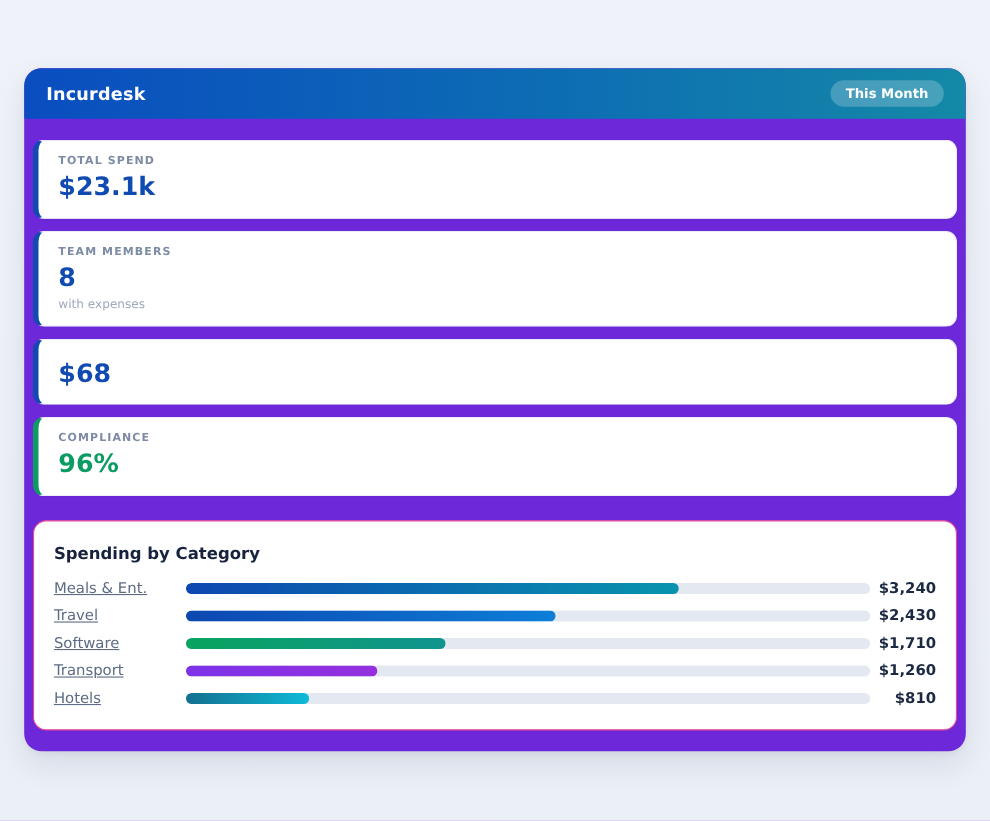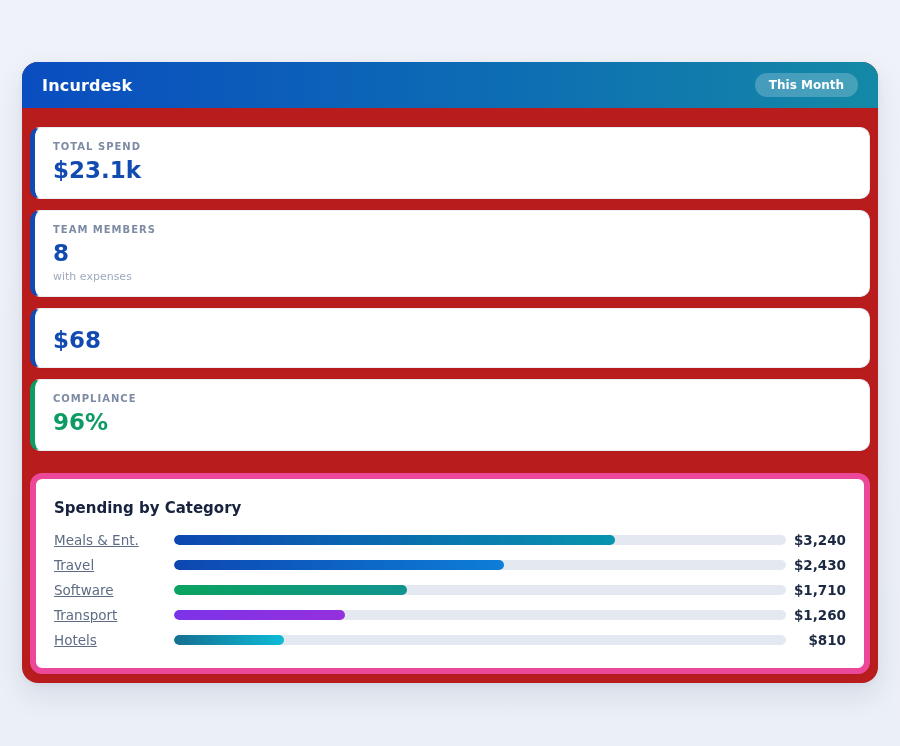--- a/index.html
+++ b/index.html
@@ -6,21 +6,21 @@
   html, body { width: 900px; height: 746px; }
   body {
     font-family: "DejaVu Sans", "Liberation Sans", sans-serif;
     background: linear-gradient(180deg, #eff2f8 0%, #ebeff6 100%);
     overflow: hidden;
   }
   .app-card {
     position: absolute;
     left: 22px; top: 62px;
     width: 856px; height: 621px;
-    background: #b91c1c;
+    background: #6d28d9;
     border-radius: 16px;
     box-shadow: 0 12px 28px rgba(25, 48, 90, 0.10), 0 2px 6px rgba(25,48,90,0.05);
     overflow: hidden;
   }
   .app-header {
     height: 46px;
     background: linear-gradient(90deg, #0a4dc0 0%, #0d6cb4 55%, #1489a6 100%);
     display: flex; align-items: center; justify-content: space-between;
     padding: 0 20px;
   }
@@ -42,21 +42,21 @@
     box-shadow: 0 1px 2px rgba(20,45,90,0.04);
   }
   .stat-label {
     color: #7d8ba4; font-size: 10px; font-weight: bold;
     letter-spacing: 1px; text-transform: uppercase;
   }
   .stat-value { font-size: 23px; font-weight: bold; color: #114bb2; margin-top: 4px; line-height: 1.25; }
   .stat-subtitle { color: #9eaabd; font-size: 11px; margin-top: 2px; }
   .chart-card {
     background: #ffffff;
-    border: 6px solid #ec4899;
+    border: 1px solid #ec4899;
     border-radius: 12px;
     padding: 16px 18px;
     margin-top: 22px;
     box-shadow: 0 1px 2px rgba(20,45,90,0.04);
   }
   .chart-title { color: #17233e; font-size: 15px; font-weight: bold; margin: 4px 0 10px 0; }
   .chart-row { display: flex; align-items: center; height: 25px; }
   .chart-row-label { width: 120px; flex: 0 0 120px; color: #5d6c84; font-size: 13.5px; text-decoration: underline; }
   .bar-track {
     flex: 1; height: 10px; border-radius: 5px;

